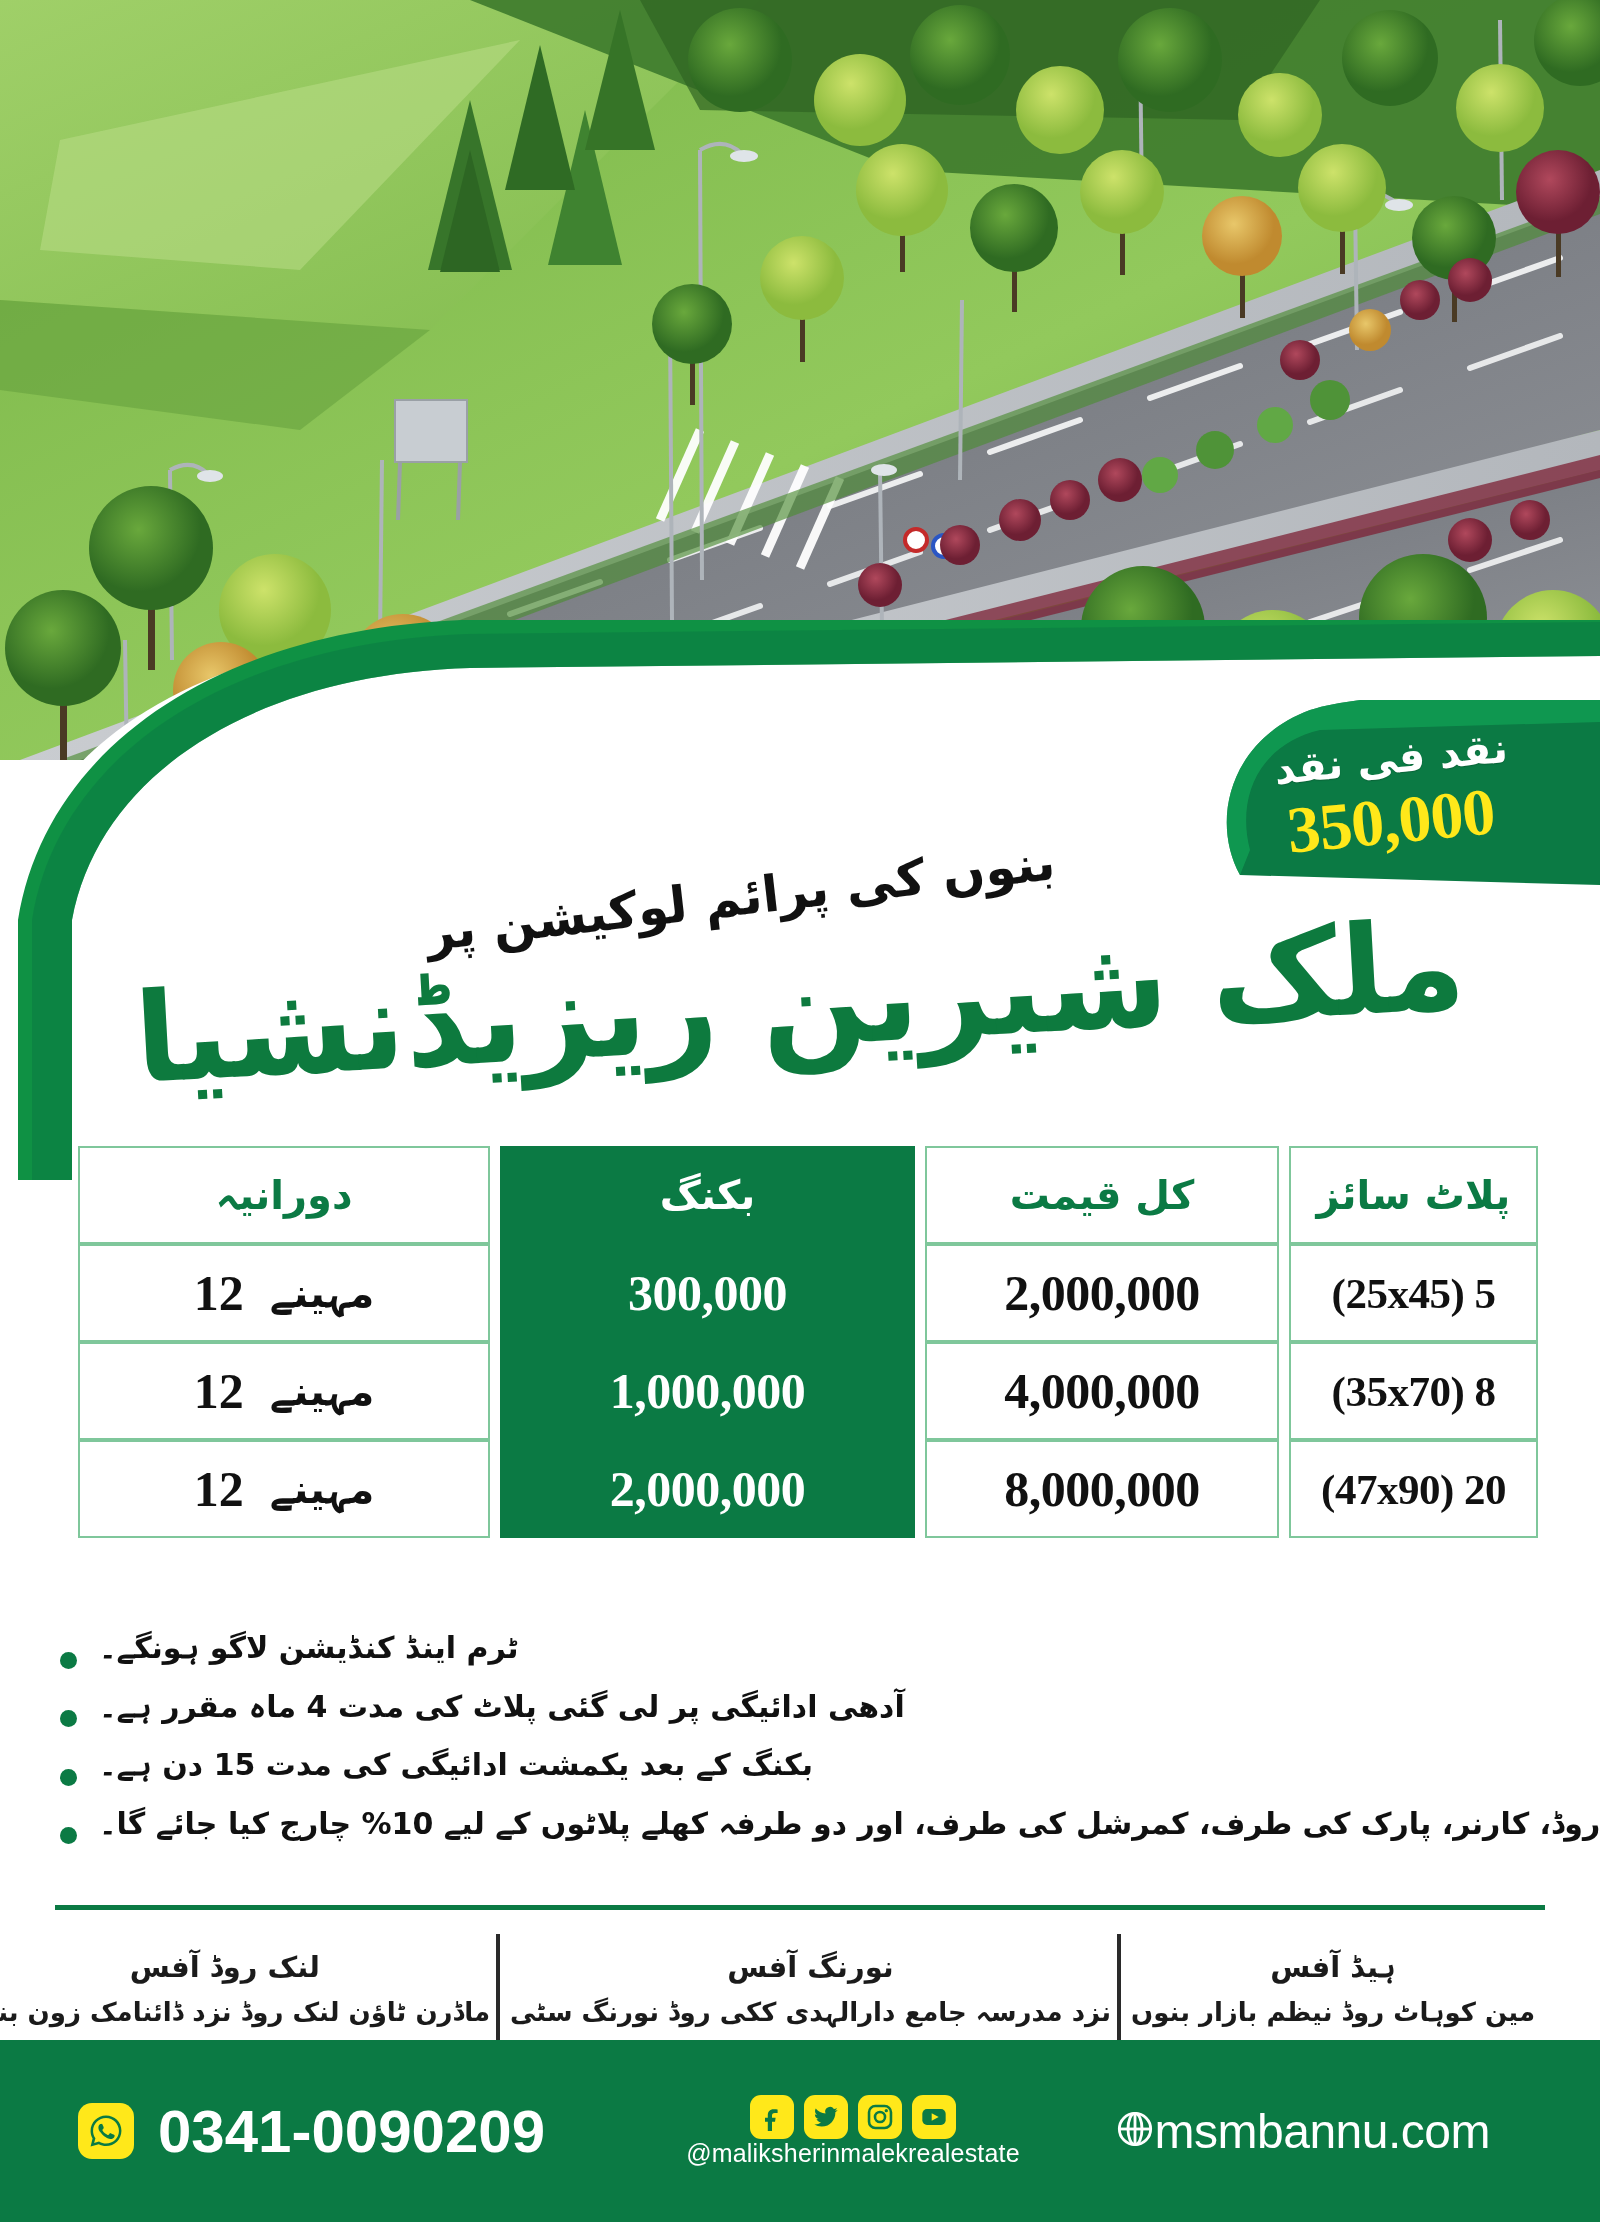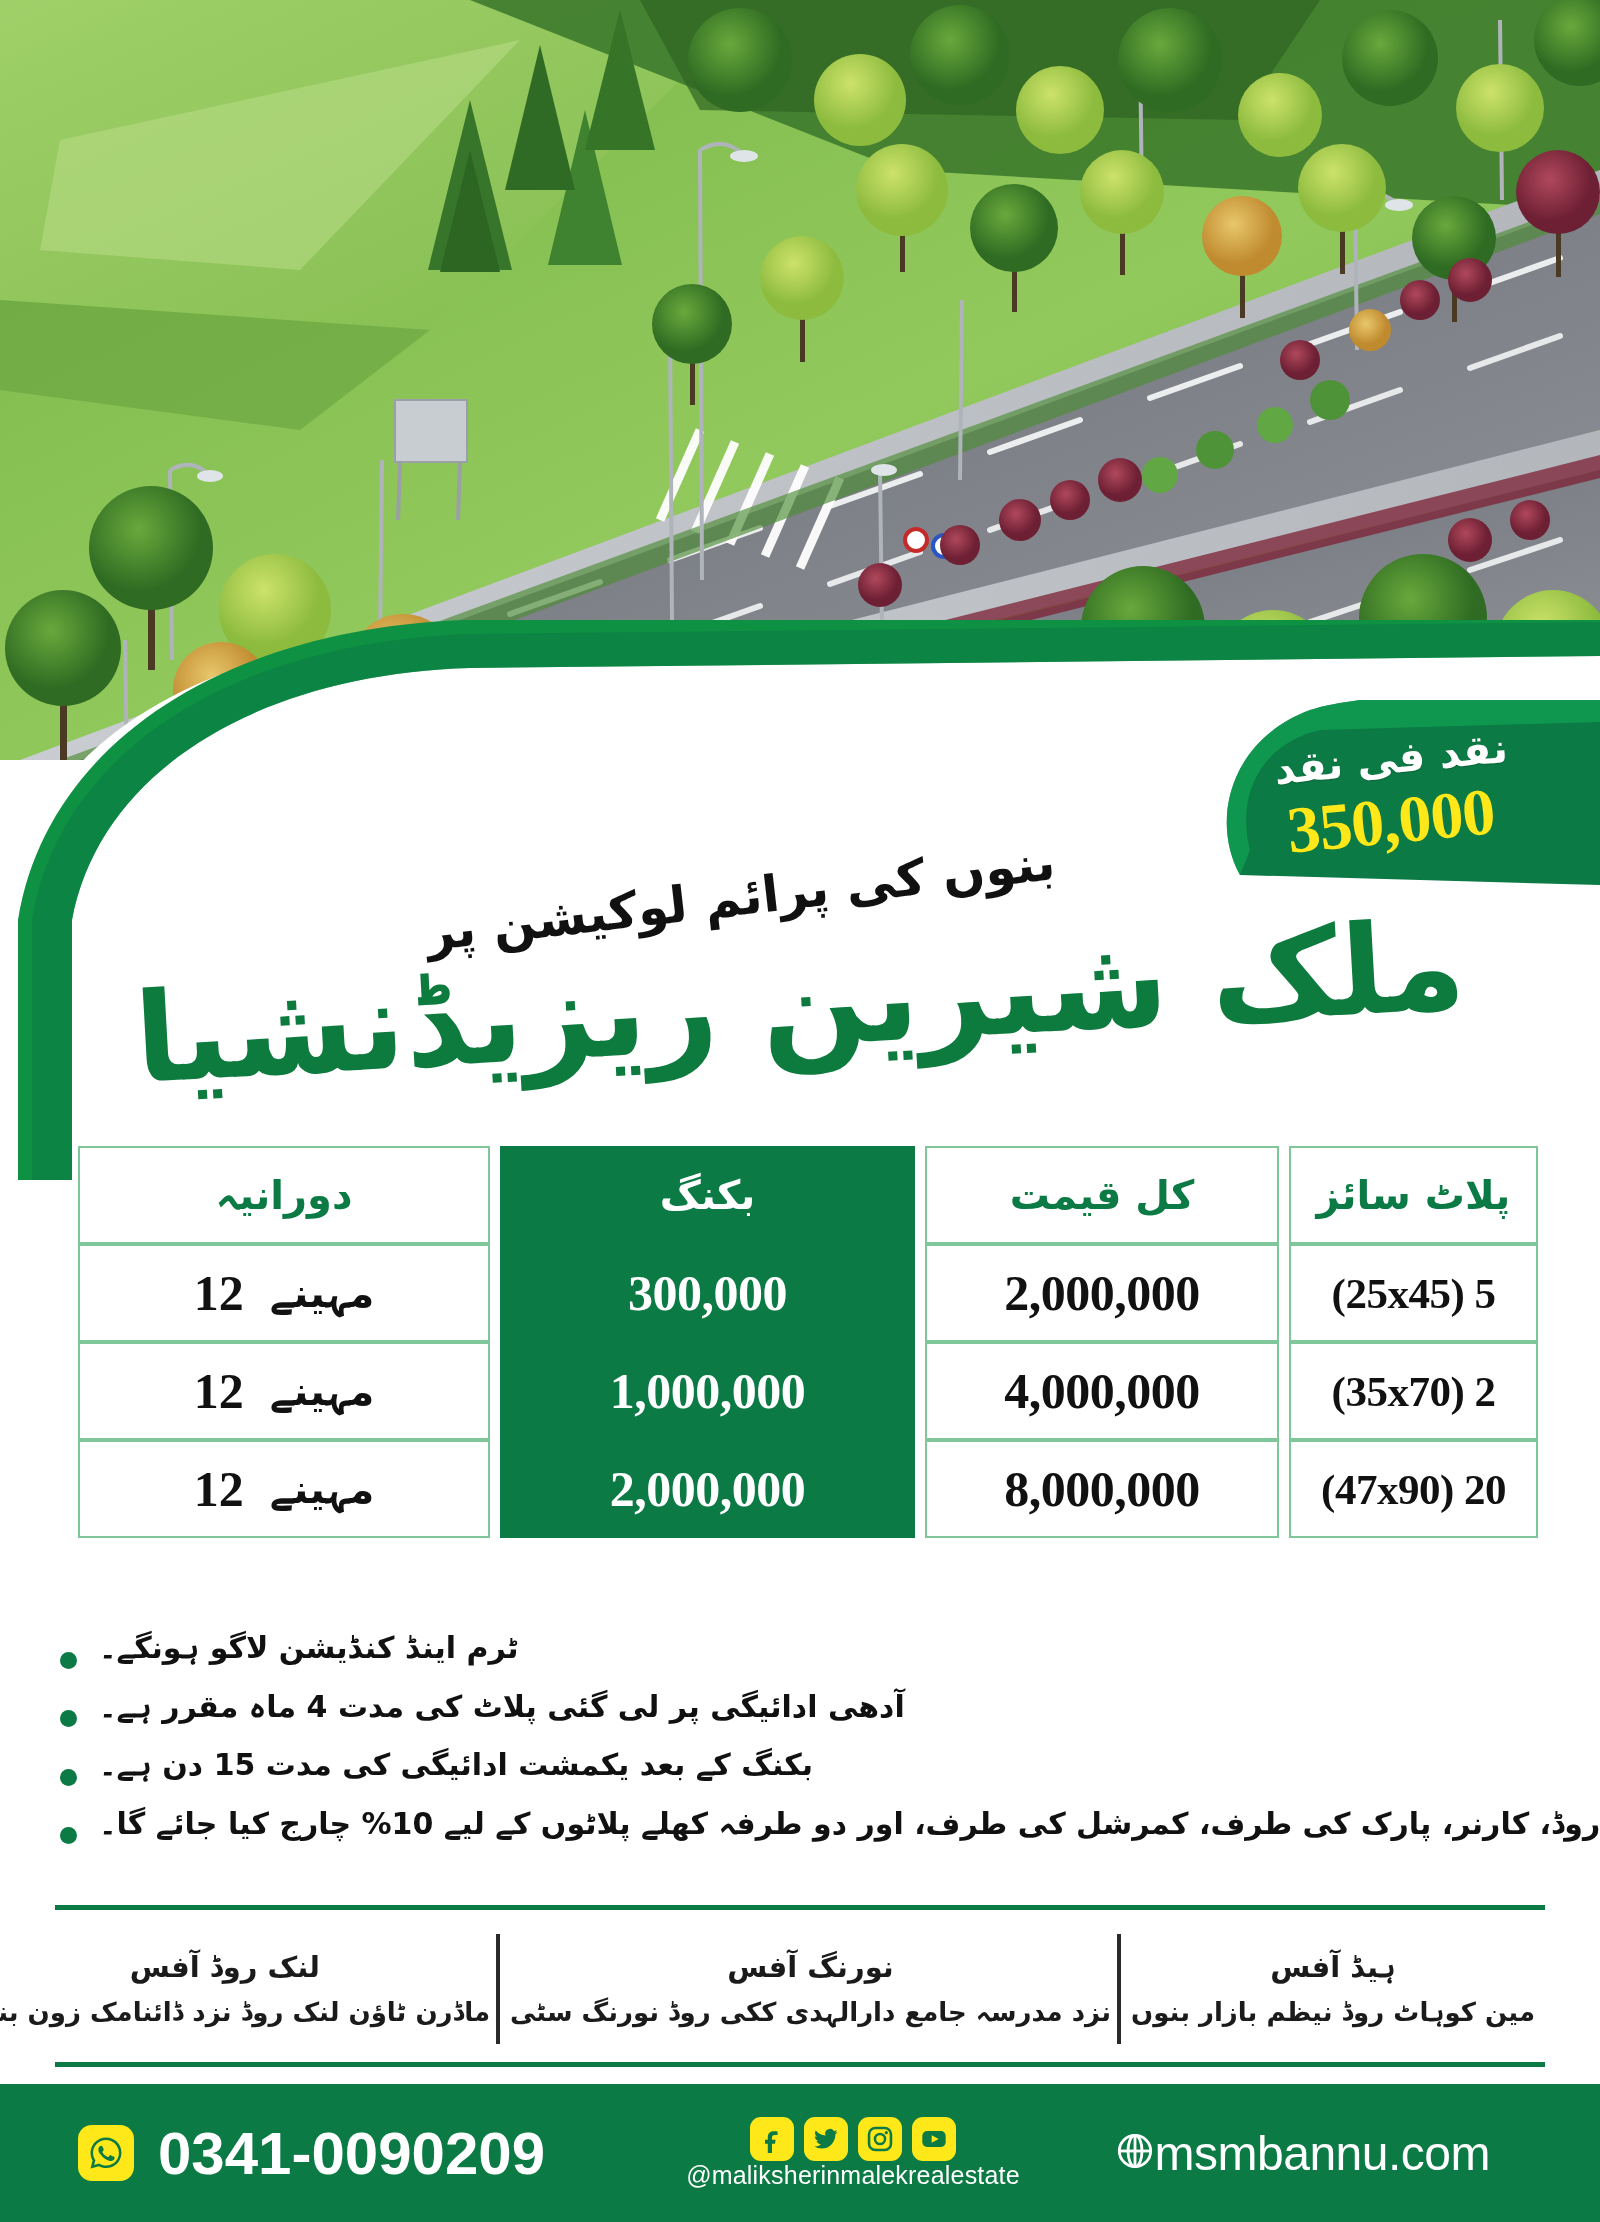--- a/index.html
+++ b/index.html
@@ -278,21 +278,21 @@
     text-align: center;
     line-height: 1.25;
     white-space: nowrap;
   }
 
   
   .footer {
     position: absolute;
     bottom: 0; left: 0;
     width: 1600px;
-    height: 138px;
+    height: 182px;
     background: #0B7A44;
     display: flex;
     align-items: center;
     z-index: 9;
   }
   .footer-phone {
     display: flex;
     align-items: center;
     gap: 24px;
     margin-left: 78px;
@@ -701,21 +701,21 @@
           <span class="num">12</span>
         </span>
       </div>
       <div class="cell hl">
         <span class="cell-val">1,000,000</span>
       </div>
       <div class="cell">
         <span class="cell-val">4,000,000</span>
       </div>
       <div class="cell">
-        <span class="cell-size">(35x70) 2</span>
+        <span class="cell-size">(35x70) 8</span>
       </div>
     </div>
 
     <div class="trow">
       <div class="cell">
         <span class="cell-dur">
           <span>مہینے</span>
           <span class="num">12</span>
         </span>
       </div>

